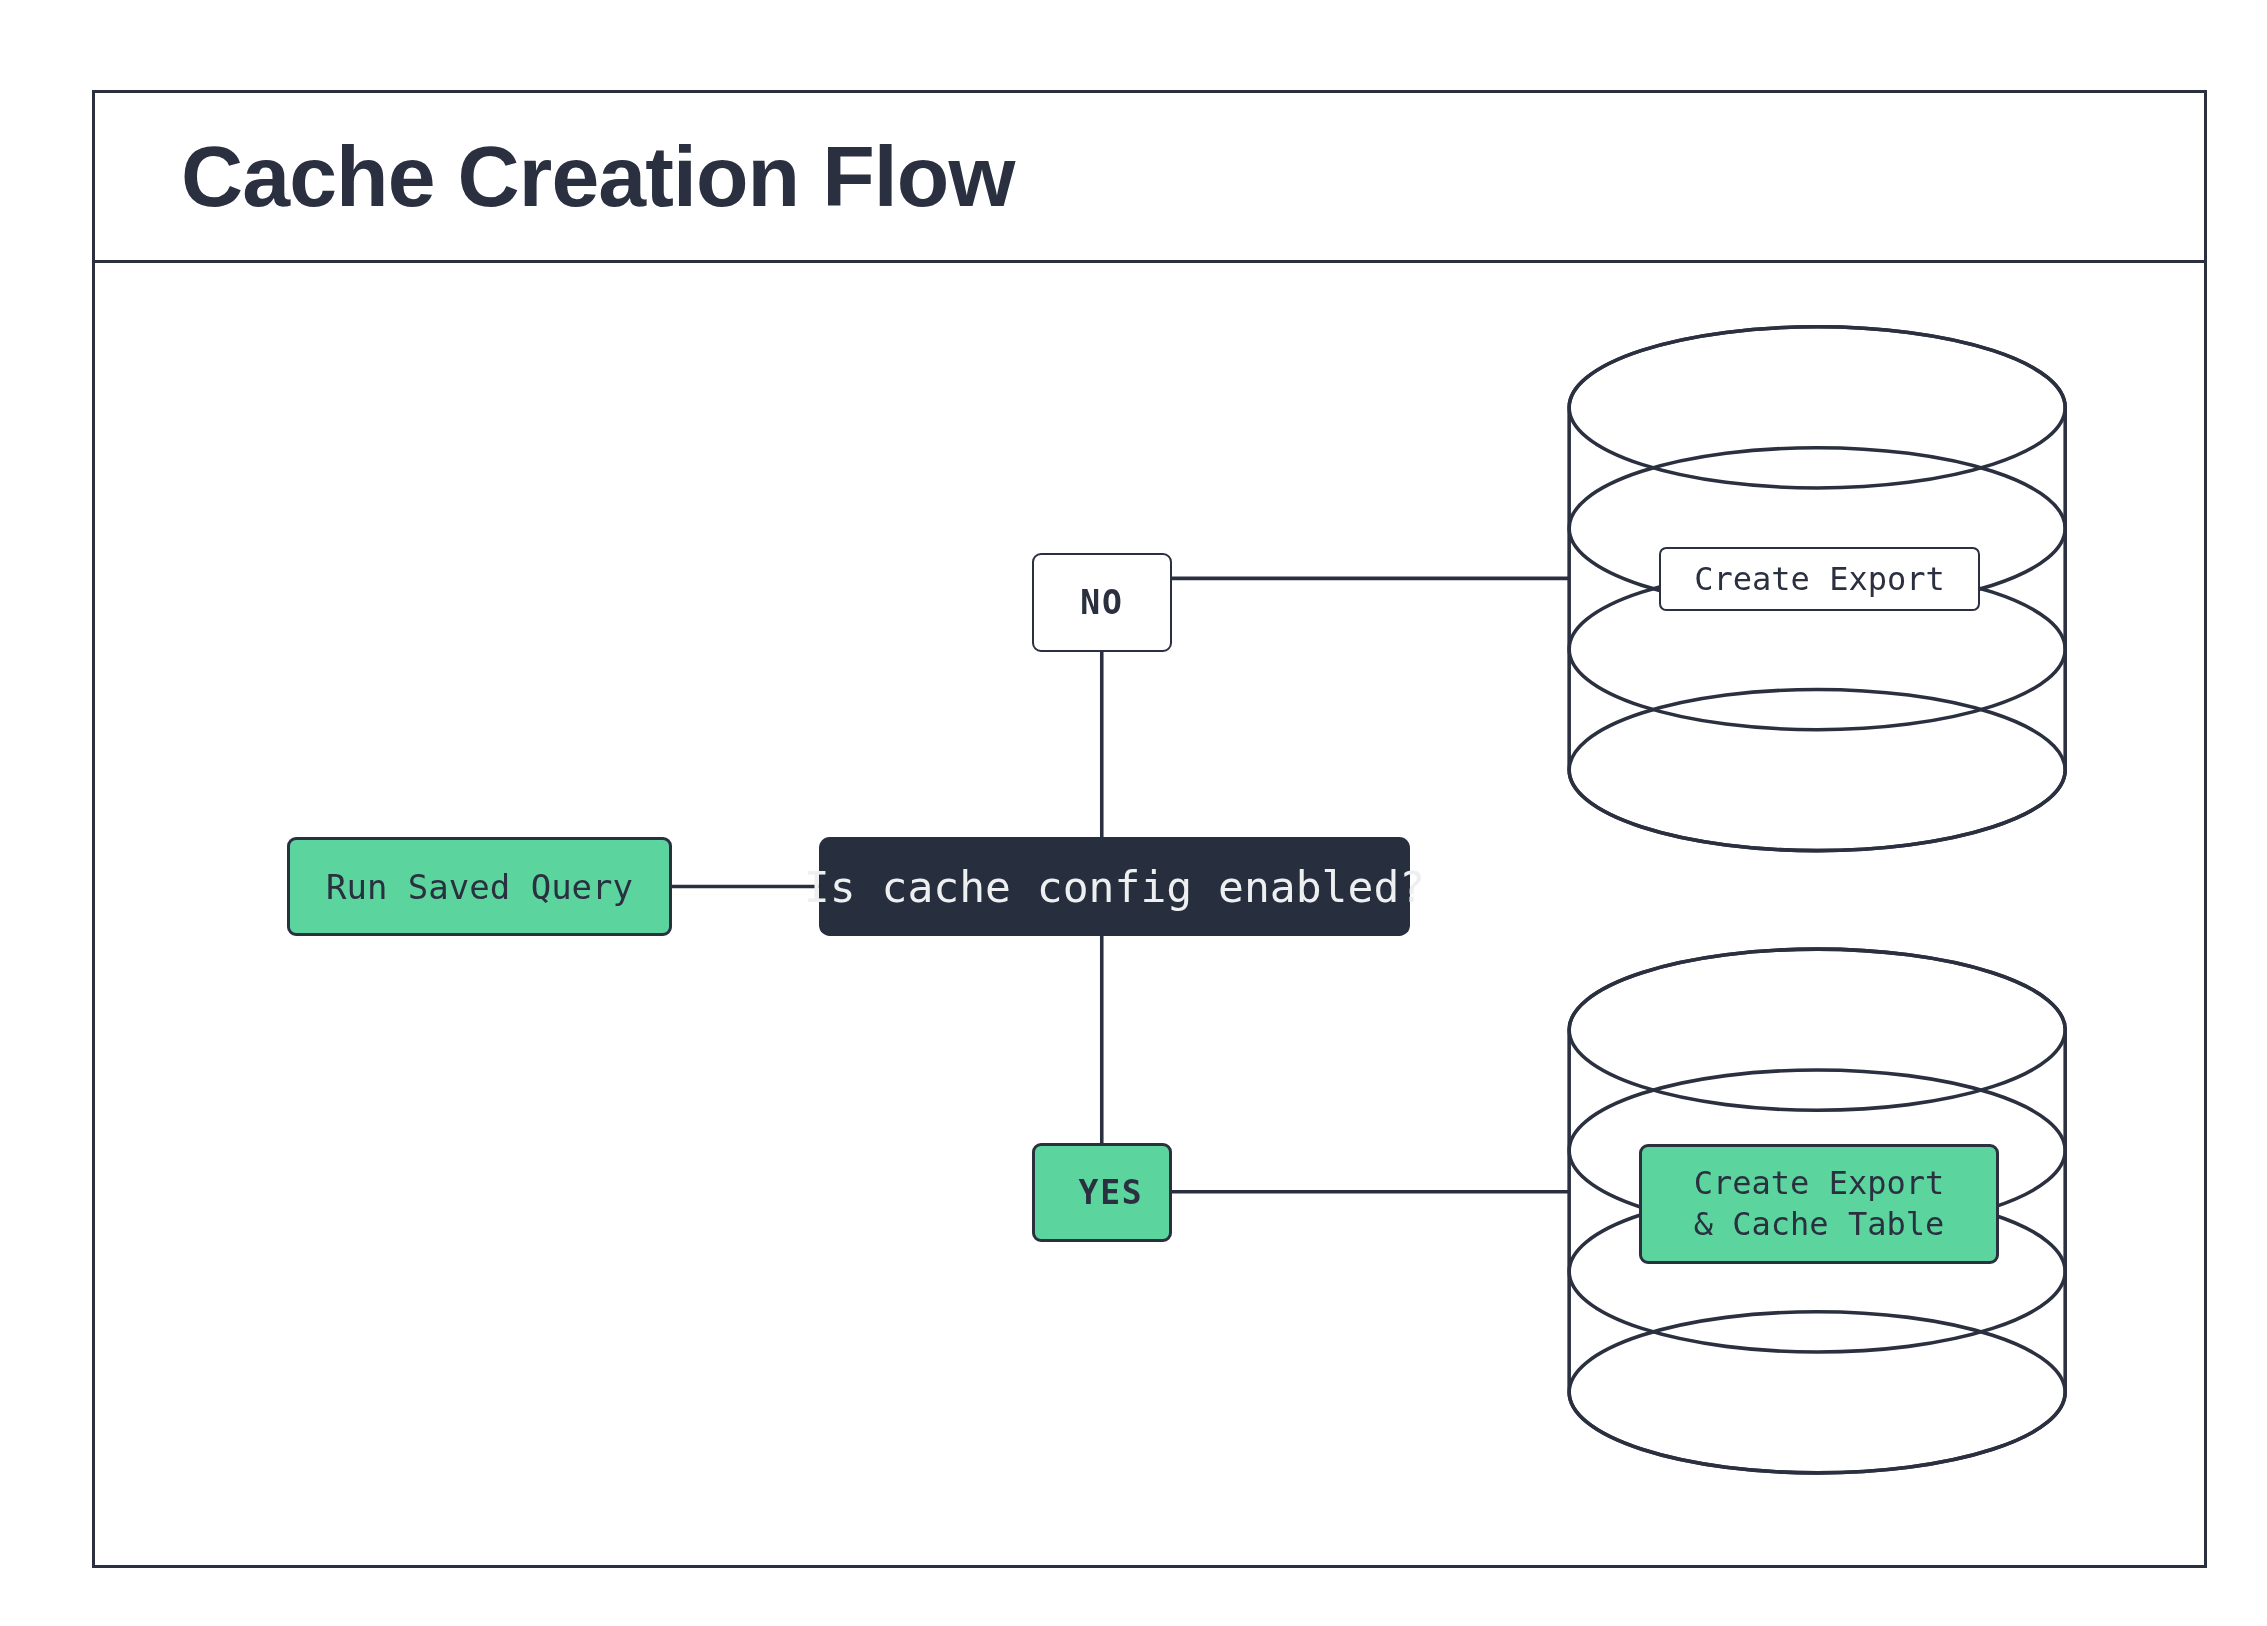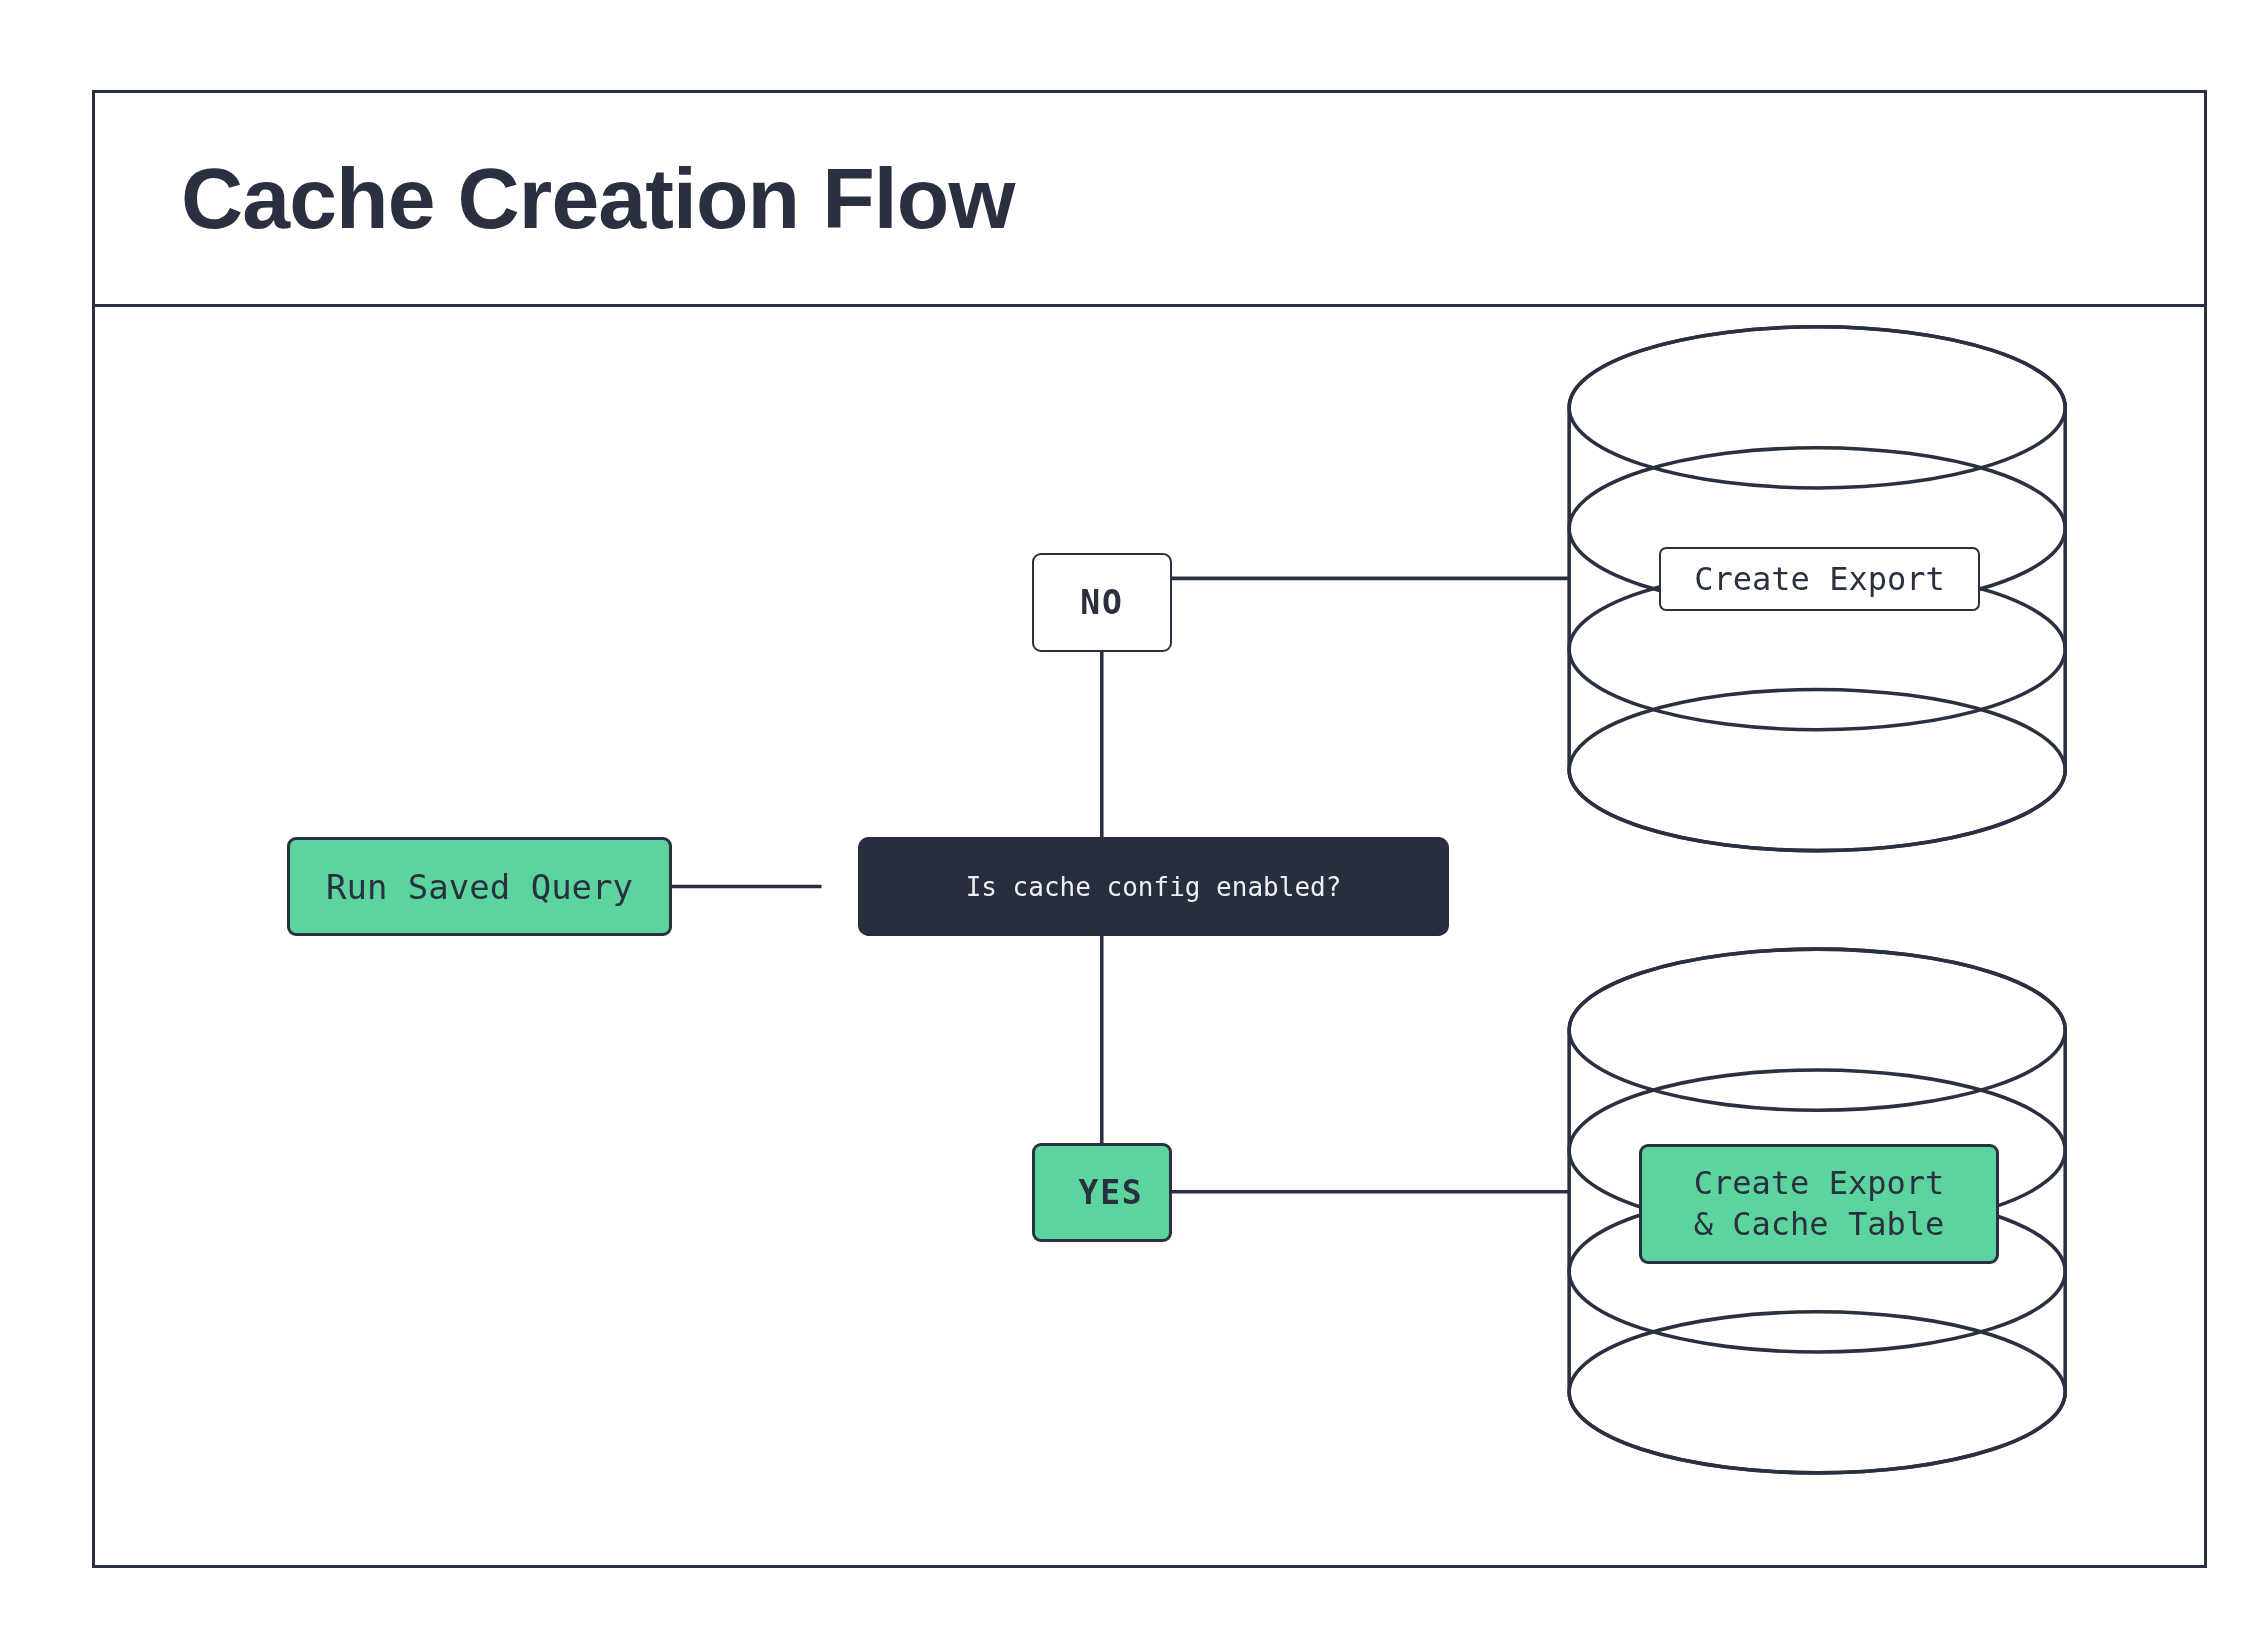--- a/index.html
+++ b/index.html
@@ -18,21 +18,21 @@
     font-family:"DejaVu Sans Mono",monospace;
   }
   .frame{
     position:absolute;left:92px;top:90px;
     width:2115px;height:1478px;
     border:3.6px solid var(--ink);
     box-sizing:border-box;
     background:var(--paper);
   }
   .header{
-    height:214px;
+    height:170px;
     border-bottom:3.6px solid var(--ink);
     display:flex;align-items:center;
     padding-left:86px;
     box-sizing:border-box;
   }
   .title{
     margin:0;
     font-family:"Liberation Sans",sans-serif;
     font-weight:700;
     font-size:86px;
@@ -53,25 +53,25 @@
     white-space:nowrap;
     text-align:center;
   }
   .node-start{
     left:287px;top:837px;width:385px;height:99px;
     background:var(--green);
     border:3.6px solid var(--ink);border-radius:9px;
     font-size:34px;font-weight:500;text-align:center;
   }
   .node-decision{
-    left:858px;top:837px;width:591px;height:99px;
+    left:819px;top:837px;width:591px;height:99px;
     background:var(--dark-bg);
     color:var(--light-text);
     border-radius:10.7px;
-    font-size:26px;font-weight:500;
+    font-size:43px;font-weight:500;
   }
   .node-no{
     left:1032px;top:529px;width:140px;height:99px;
     background:var(--paper);
     border:2.7px solid var(--ink);border-radius:9px;
     font-size:33px;font-weight:700;letter-spacing:1.8px;margin-top:24px;
   }
   .node-yes{
     left:1032px;top:1143px;width:140px;height:99px;
     background:var(--green);

